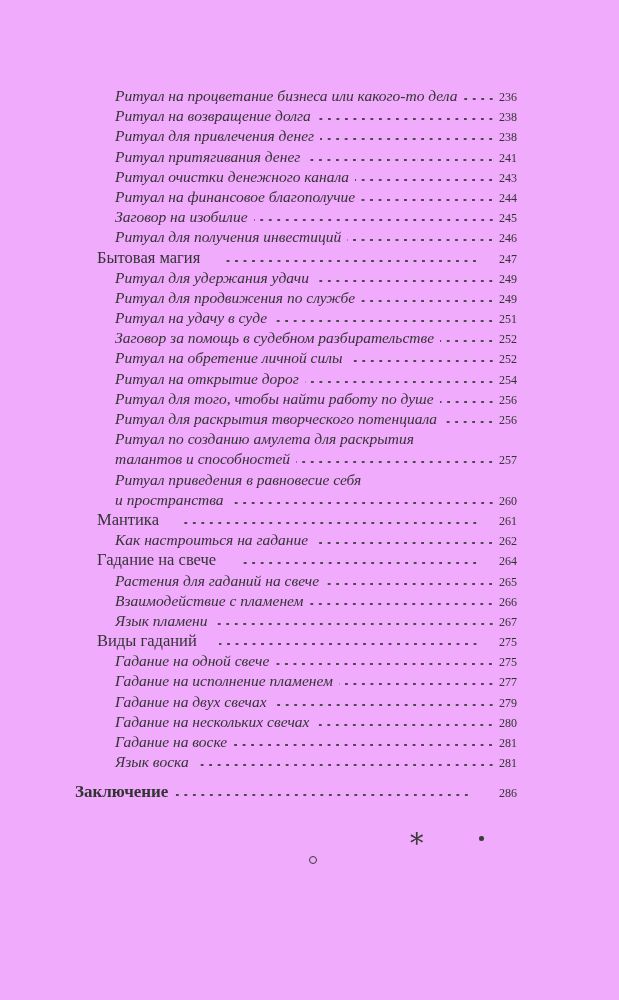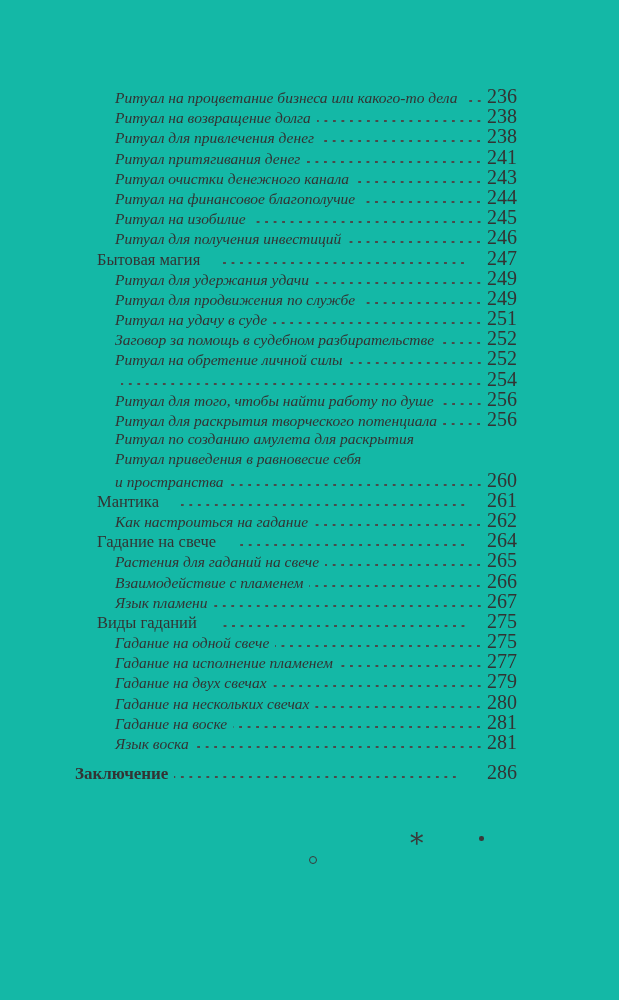--- a/index.html
+++ b/index.html
@@ -4,21 +4,21 @@
 <style>
   html, body {
     margin: 0;
     padding: 0;
     background: #ffffff;
   }
   .page {
     position: relative;
     width: 619px;
     height: 1000px;
-    background: #14b8a6;
+    background: #f0abfc;
     overflow: hidden;
     font-family: "Liberation Serif", "DejaVu Serif", serif;
     color: #333333;
   }
   .toc {
     position: absolute;
     left: 75px;
     top: 86px;
     width: 442px;
   }
@@ -56,21 +56,21 @@
     background-image: radial-gradient(circle, #4a4a4a 1.15px, rgba(0,0,0,0) 1.35px);
     background-size: 8.5px 4px;
     background-repeat: repeat-x;
     background-position: right bottom;
     min-width: 12px;
   }
   .pagenum {
     flex: 0 0 auto;
     font-style: normal;
     font-weight: normal;
-    font-size: 20px;
+    font-size: 12px;
     text-align: right;
   }
   .level-0 .pagenum { font-weight: normal; margin-left: 24px; }
   .gap { height: 10px; }
   
   .orn-circle {
     position: absolute;
     left: 309px;
     top: 856px;
     width: 8px;
@@ -127,21 +127,21 @@
         <span class="title">Ритуал очистки денежного канала</span>
         <span class="leader"></span>
         <span class="pagenum">243</span>
       </div>
       <div class="entry level-2">
         <span class="title">Ритуал на финансовое благополучие</span>
         <span class="leader"></span>
         <span class="pagenum">244</span>
       </div>
       <div class="entry level-2">
-        <span class="title">Ритуал на изобилие</span>
+        <span class="title">Заговор на изобилие</span>
         <span class="leader"></span>
         <span class="pagenum">245</span>
       </div>
       <div class="entry level-2">
         <span class="title">Ритуал для получения инвестиций</span>
         <span class="leader"></span>
         <span class="pagenum">246</span>
       </div>
       <div class="entry level-1">
         <span class="title">Бытовая магия</span>
@@ -167,35 +167,41 @@
         <span class="title">Заговор за помощь в судебном разбирательстве</span>
         <span class="leader"></span>
         <span class="pagenum">252</span>
       </div>
       <div class="entry level-2">
         <span class="title">Ритуал на обретение личной силы</span>
         <span class="leader"></span>
         <span class="pagenum">252</span>
       </div>
       <div class="entry level-2">
+        <span class="title">Ритуал на открытие дорог</span>
         <span class="leader"></span>
         <span class="pagenum">254</span>
       </div>
       <div class="entry level-2">
         <span class="title">Ритуал для того, чтобы найти работу по душе</span>
         <span class="leader"></span>
         <span class="pagenum">256</span>
       </div>
       <div class="entry level-2">
         <span class="title">Ритуал для раскрытия творческого потенциала</span>
         <span class="leader"></span>
         <span class="pagenum">256</span>
       </div>
       <div class="entry level-2">
         <span class="title">Ритуал по созданию амулета для раскрытия</span>
+      </div>
+      <div class="entry level-2">
+        <span class="title">талантов и способностей</span>
+        <span class="leader"></span>
+        <span class="pagenum">257</span>
       </div>
       <div class="entry level-2">
         <span class="title">Ритуал приведения в равновесие себя</span>
       </div>
       <div class="entry level-2">
         <span class="title">и пространства</span>
         <span class="leader"></span>
         <span class="pagenum">260</span>
       </div>
       <div class="entry level-1">

